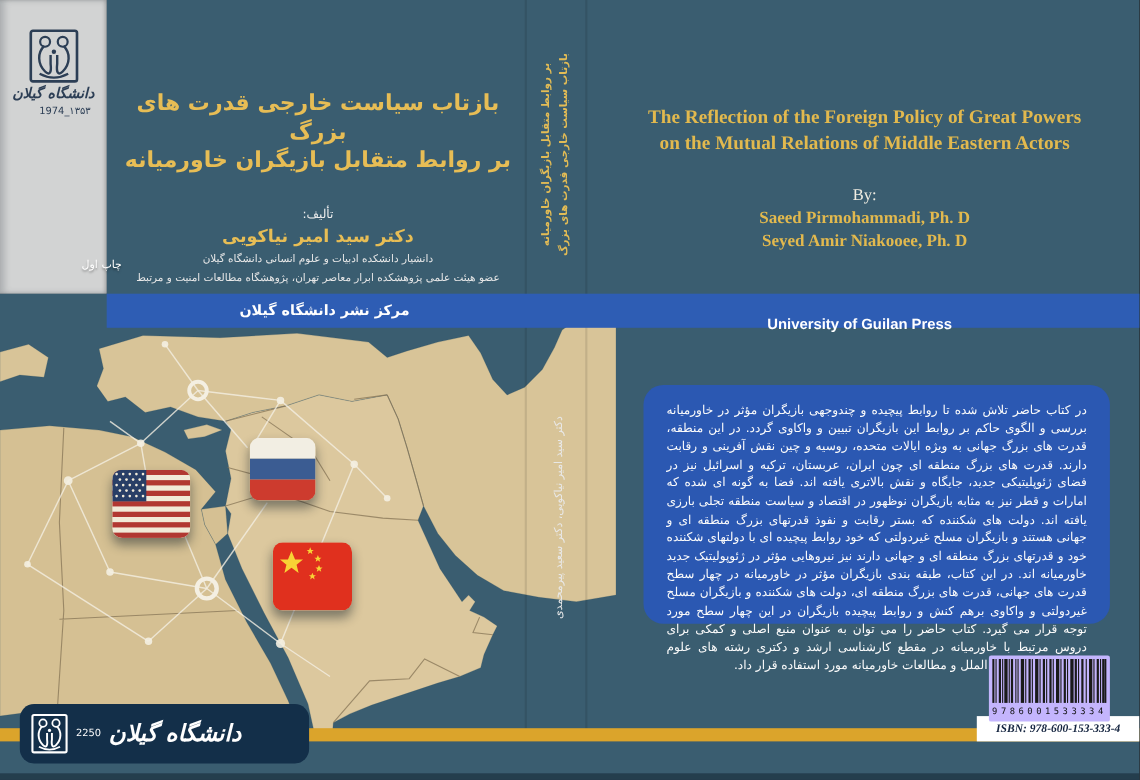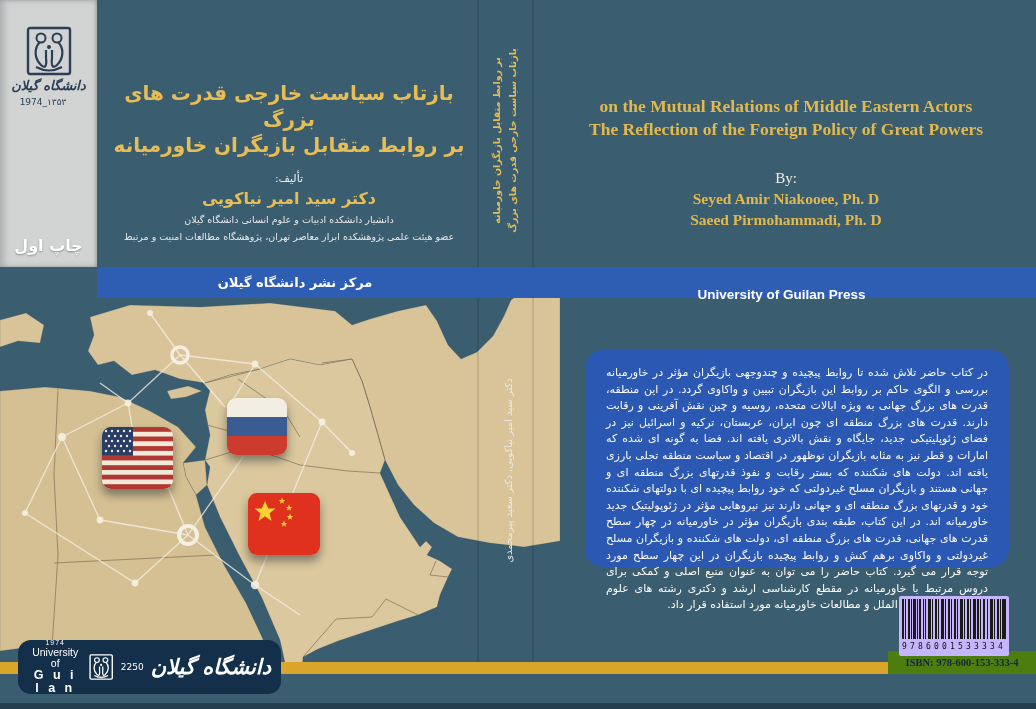--- a/index.html
+++ b/index.html
@@ -15,32 +15,32 @@
   .flag svg{display:block;}
   .flag-usa{left:102px;top:427px;width:71px;height:62px;}
   .flag-russia{left:227px;top:398px;width:60px;height:57px;}
   .flag-china{left:248px;top:493px;width:72px;height:62px;}
   
   .flap{position:absolute;left:0;top:0;width:97px;height:267px;background:#d2d3d3;
         box-shadow:inset -2px 0 3px rgba(0,0,0,.18), inset 4px 0 6px rgba(60,70,80,.25);}
   .flap-emblem{position:absolute;left:26px;top:26px;}
   .flap-uni-fa{position:absolute;left:0;top:78px;width:97px;text-align:center;
         direction:rtl;color:#2c3e55;font-size:13px;font-weight:bold;font-style:italic;}
-  .flap-years{position:absolute;left:0;top:97px;width:86px;text-align:center;
+  .flap-years{position:absolute;left:16px;top:97px;width:86px;text-align:center;
         direction:rtl;color:#2c3e55;font-size:9px;letter-spacing:1px;}
   .flap-edition{position:absolute;left:0;top:236px;width:97px;text-align:center;
-        color:#fff;font-size:16px;font-weight:bold;direction:rtl;
-        text-shadow:0 1px 2px rgba(0,0,0,.35);}
+        color:#fff;font-size:10px;font-weight:normal;direction:rtl;
+        text-shadow:0 1px 2px rgba(0,0,0,.35);padding-left:44px;}
   
   .fold{position:absolute;top:0;width:2px;height:663px;background:rgba(0,0,0,.10);}
   .fold-l{left:477px;} .fold-r{left:532px;}
   
   .back-block{position:absolute;left:100px;top:80px;width:378px;text-align:center;direction:rtl;}
   .fa-title{font-size:20px;font-weight:bold;color:#e7bd55;line-height:26px;}
-  .fa-byline{margin-top:14px;font-size:11px;color:#eeeeee;}
+  .fa-byline{margin-top:30px;font-size:11px;color:#eeeeee;}
   .fa-author{margin-top:4px;font-size:16px;font-weight:bold;color:#e7bd55;}
   .fa-affil{margin-top:6px;font-size:9.5px;color:#e8e8e8;}
   
   .front-block{position:absolute;left:540px;top:95px;width:492px;text-align:center;
         font-family:"Liberation Serif",serif;}
   .en-title{font-size:17.5px;font-weight:bold;color:#e2b94e;line-height:23px;}
   .en-by{margin-top:29px;font-size:15px;color:#f0ede2;}
   .en-author{margin-top:3px;font-size:15.5px;font-weight:bold;color:#e2b94e;}
   
   .banner{position:absolute;left:97px;top:267px;width:939px;height:31px;background:#2e5db4;padding-left:44px;}
@@ -56,23 +56,23 @@
   .spine-t1{left:421px;top:134px;width:185px;font-size:9.5px;color:#e3bc55;font-weight:bold;}
   .spine-t2{left:405px;top:134px;width:185px;font-size:9.5px;color:#e3bc55;font-weight:bold;}
   .spine-authors{left:377px;top:464px;width:265px;font-size:10px;color:#e9e9e9;}
   
   .abstract{position:absolute;left:585px;top:350px;width:424px;height:217px;
         background:#2b58b2;border-radius:18px;box-sizing:border-box;
         padding:15px 21px 0 21px;direction:rtl;text-align:justify;
         color:#fbfbfb;font-size:11px;line-height:16.6px;}
   
   .gold-stripe{position:absolute;left:0;top:662px;width:1036px;height:12px;background:#dba42b;z-index:3;}
-  .isbn-band{position:absolute;left:888px;top:651px;width:148px;height:23px;background:#4d7c0f;
+  .isbn-band{position:absolute;left:888px;top:651px;width:148px;height:23px;background:#ffffff;
         z-index:4;display:flex;align-items:center;justify-content:center;
-        color:#14243f;font-size:10.5px;font-weight:600;font-family:"Liberation Serif",serif;}
+        color:#14243f;font-size:10.5px;font-weight:600;font-family:"Liberation Serif",serif;font-style:italic;}
   .footer-banner{position:absolute;left:18px;top:640px;width:263px;height:54px;
         background:#132f49;border-radius:13px;z-index:5;display:flex;align-items:center;
         padding:0 10px;box-sizing:border-box;gap:7px;color:#fff;}
   .fb-en{width:76px;text-align:center;line-height:1.05;font-family:"Liberation Sans",sans-serif;}
   .fb-year{font-size:7px;letter-spacing:1px;}
   .fb-l1{font-size:10.5px;}
   .fb-l2{font-size:12.5px;font-weight:bold;letter-spacing:3px;}
   .fb-year-fa{font-size:9px;direction:rtl;}
   .fb-fa{font-size:21px;font-weight:bold;font-style:italic;direction:rtl;white-space:nowrap;}
   .barcode{position:absolute;left:899px;top:596px;width:110px;height:60px;background:#c4b5fd;
@@ -238,25 +238,25 @@
   <div class="back-block">
     <div class="fa-title">بازتاب سیاست خارجی قدرت های بزرگ</div>
     <div class="fa-title">بر روابط متقابل بازیگران خاورمیانه</div>
     <div class="fa-byline">تألیف:</div>
     <div class="fa-author">دکتر سید امیر نیاکویی</div>
     <div class="fa-affil">دانشیار دانشکده ادبیات و علوم انسانی دانشگاه گیلان</div>
     <div class="fa-affil">عضو هیئت علمی پژوهشکده ابرار معاصر تهران، پژوهشگاه مطالعات امنیت و مرتبط</div>
   </div>
 
   <div class="front-block">
+    <div class="en-title">The Reflection of the Foreign Policy of Great Powers</div>
     <div class="en-title">on the Mutual Relations of Middle Eastern Actors</div>
-    <div class="en-title">The Reflection of the Foreign Policy of Great Powers</div>
     <div class="en-by">By:</div>
+    <div class="en-author">Saeed Pirmohammadi, Ph. D</div>
     <div class="en-author">Seyed Amir Niakooee, Ph. D</div>
-    <div class="en-author">Saeed Pirmohammadi, Ph. D</div>
   </div>
 
   <div class="banner">
     <div class="banner-fa">مرکز نشر دانشگاه گیلان</div>
     <div class="banner-en">University of Guilan Press</div>
   </div>
 
   <div class="spine-line spine-t1">بازتاب سیاست خارجی قدرت های بزرگ</div>
   <div class="spine-line spine-t2">بر روابط متقابل بازیگران خاورمیانه</div>
   <div class="spine-line spine-authors">دکتر سید امیر نیاکویی، دکتر سعید پیرمحمدی</div>
@@ -302,25 +302,20 @@
         <rect x="95" width="2" height="40"></rect>
           <rect x="98" width="1" height="40"></rect>
         <rect x="100" width="2" height="40"></rect>
           <rect x="102" width="2" height="40"></rect>
       </g>
     </svg>
     <div class="barcode-digits">9786001533334</div>
   </div>
 
   <div class="footer-banner">
-    <div class="fb-en">
-      <div class="fb-year">1974</div>
-      <div class="fb-l1">University of</div>
-      <div class="fb-l2">G u i l a n</div>
-    </div>
     <svg width="34" height="42" viewBox="0 0 46 50">
       <rect x="2" y="2" width="42" height="46" rx="2" fill="none" stroke="#ffffff" stroke-width="2.6"></rect>
       <circle cx="15" cy="12" r="4.5" fill="none" stroke="#ffffff" stroke-width="2.2"></circle>
       <circle cx="31" cy="12" r="4.5" fill="none" stroke="#ffffff" stroke-width="2.2"></circle>
       <path d="M14,16 C8,22 8,32 15,39 C19,43 21,40 20,32 L20,24" fill="none" stroke="#ffffff" stroke-width="2.4"></path>
       <path d="M32,16 C38,22 38,32 31,39 C27,43 25,40 26,32 L26,24" fill="none" stroke="#ffffff" stroke-width="2.4"></path>
       <circle cx="23" cy="21" r="2" fill="#ffffff"></circle>
       <path d="M10,41 Q23,48 36,41" fill="none" stroke="#ffffff" stroke-width="2.2"></path>
     </svg>
     <div class="fb-year-fa">2250</div>

